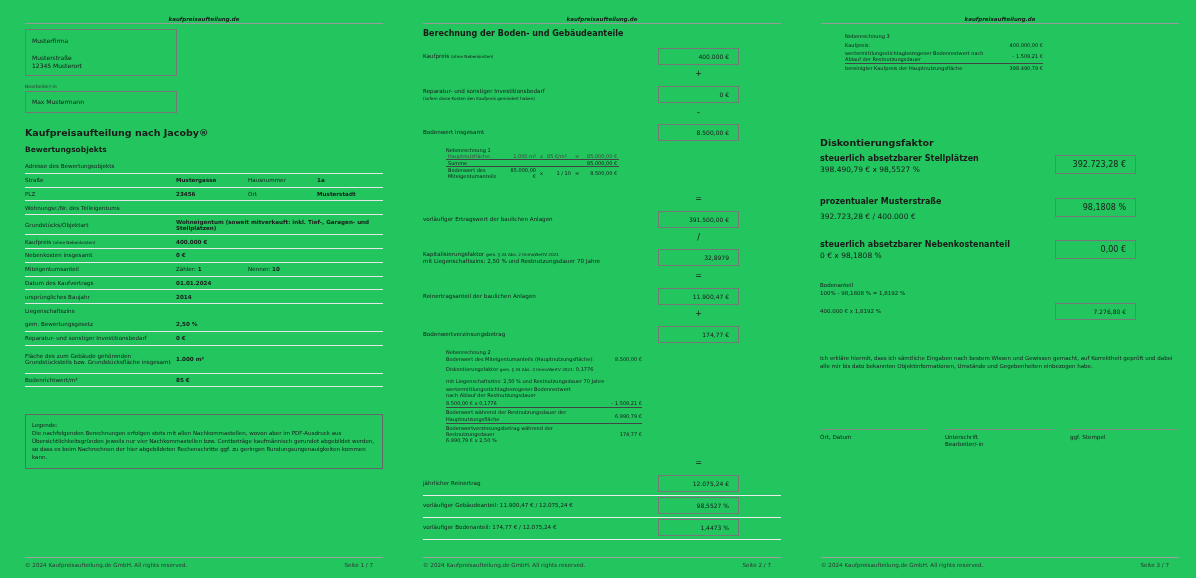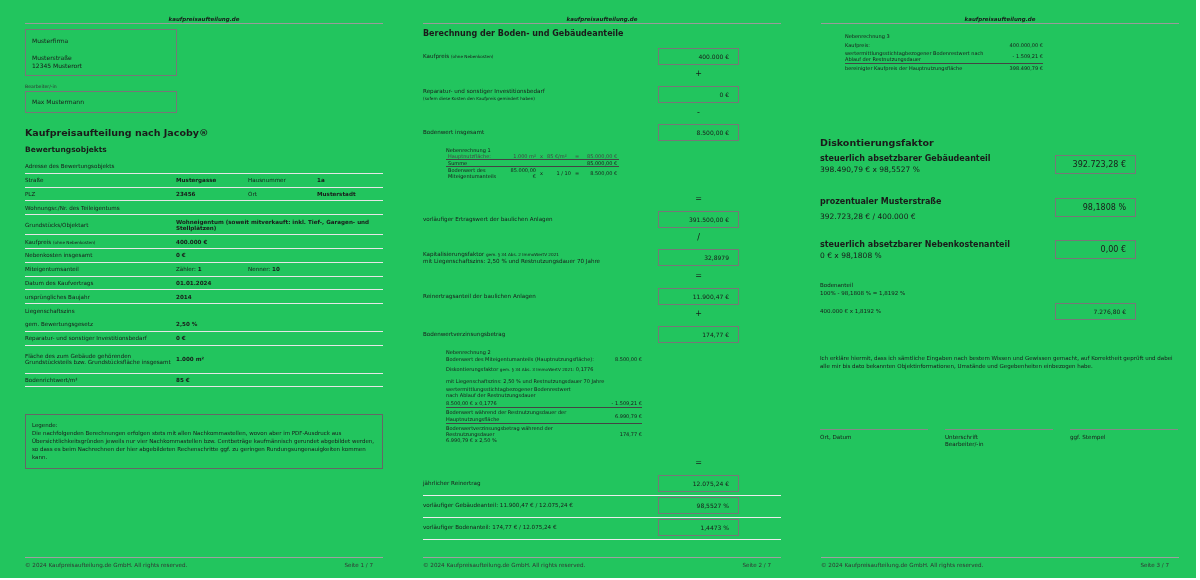--- a/index.html
+++ b/index.html
@@ -265,21 +265,21 @@
         <span>- 1.509,21 €</span>
       </div>
     <div class="b" style="display:flex;justify-content:space-between;margin-top:1px">
         <span>bereinigter Kaufpreis der Hauptnutzungsfläche</span>
         <span>398.490,79 €</span>
       </div>
   </div>
 
   <div class="abs res-title" style="top:137px">Diskontierungsfaktor</div>
 
-  <div class="abs res-label" style="top:154px">steuerlich absetzbarer Gebäudeanteil</div>
+  <div class="abs res-label" style="top:154px">steuerlich absetzbarer Stellplätzen</div>
   <div class="abs res-sub" style="top:165px">398.490,79 € x 98,5527 %</div>
   <div class="abs rbox" style="top:155px">392.723,28 €</div>
 
   <div class="abs res-label" style="top:197px">prozentualer Musterstraße</div>
   <div class="abs res-sub" style="top:212px">392.723,28 € / 400.000 €</div>
   <div class="abs rbox b" style="top:198px">98,1808 %</div>
 
   <div class="abs res-label" style="top:240px">steuerlich absetzbarer Nebenkostenanteil</div>
   <div class="abs res-sub" style="top:251px">0 € x 98,1808 %</div>
   <div class="abs rbox" style="top:240px">0,00 €</div>

